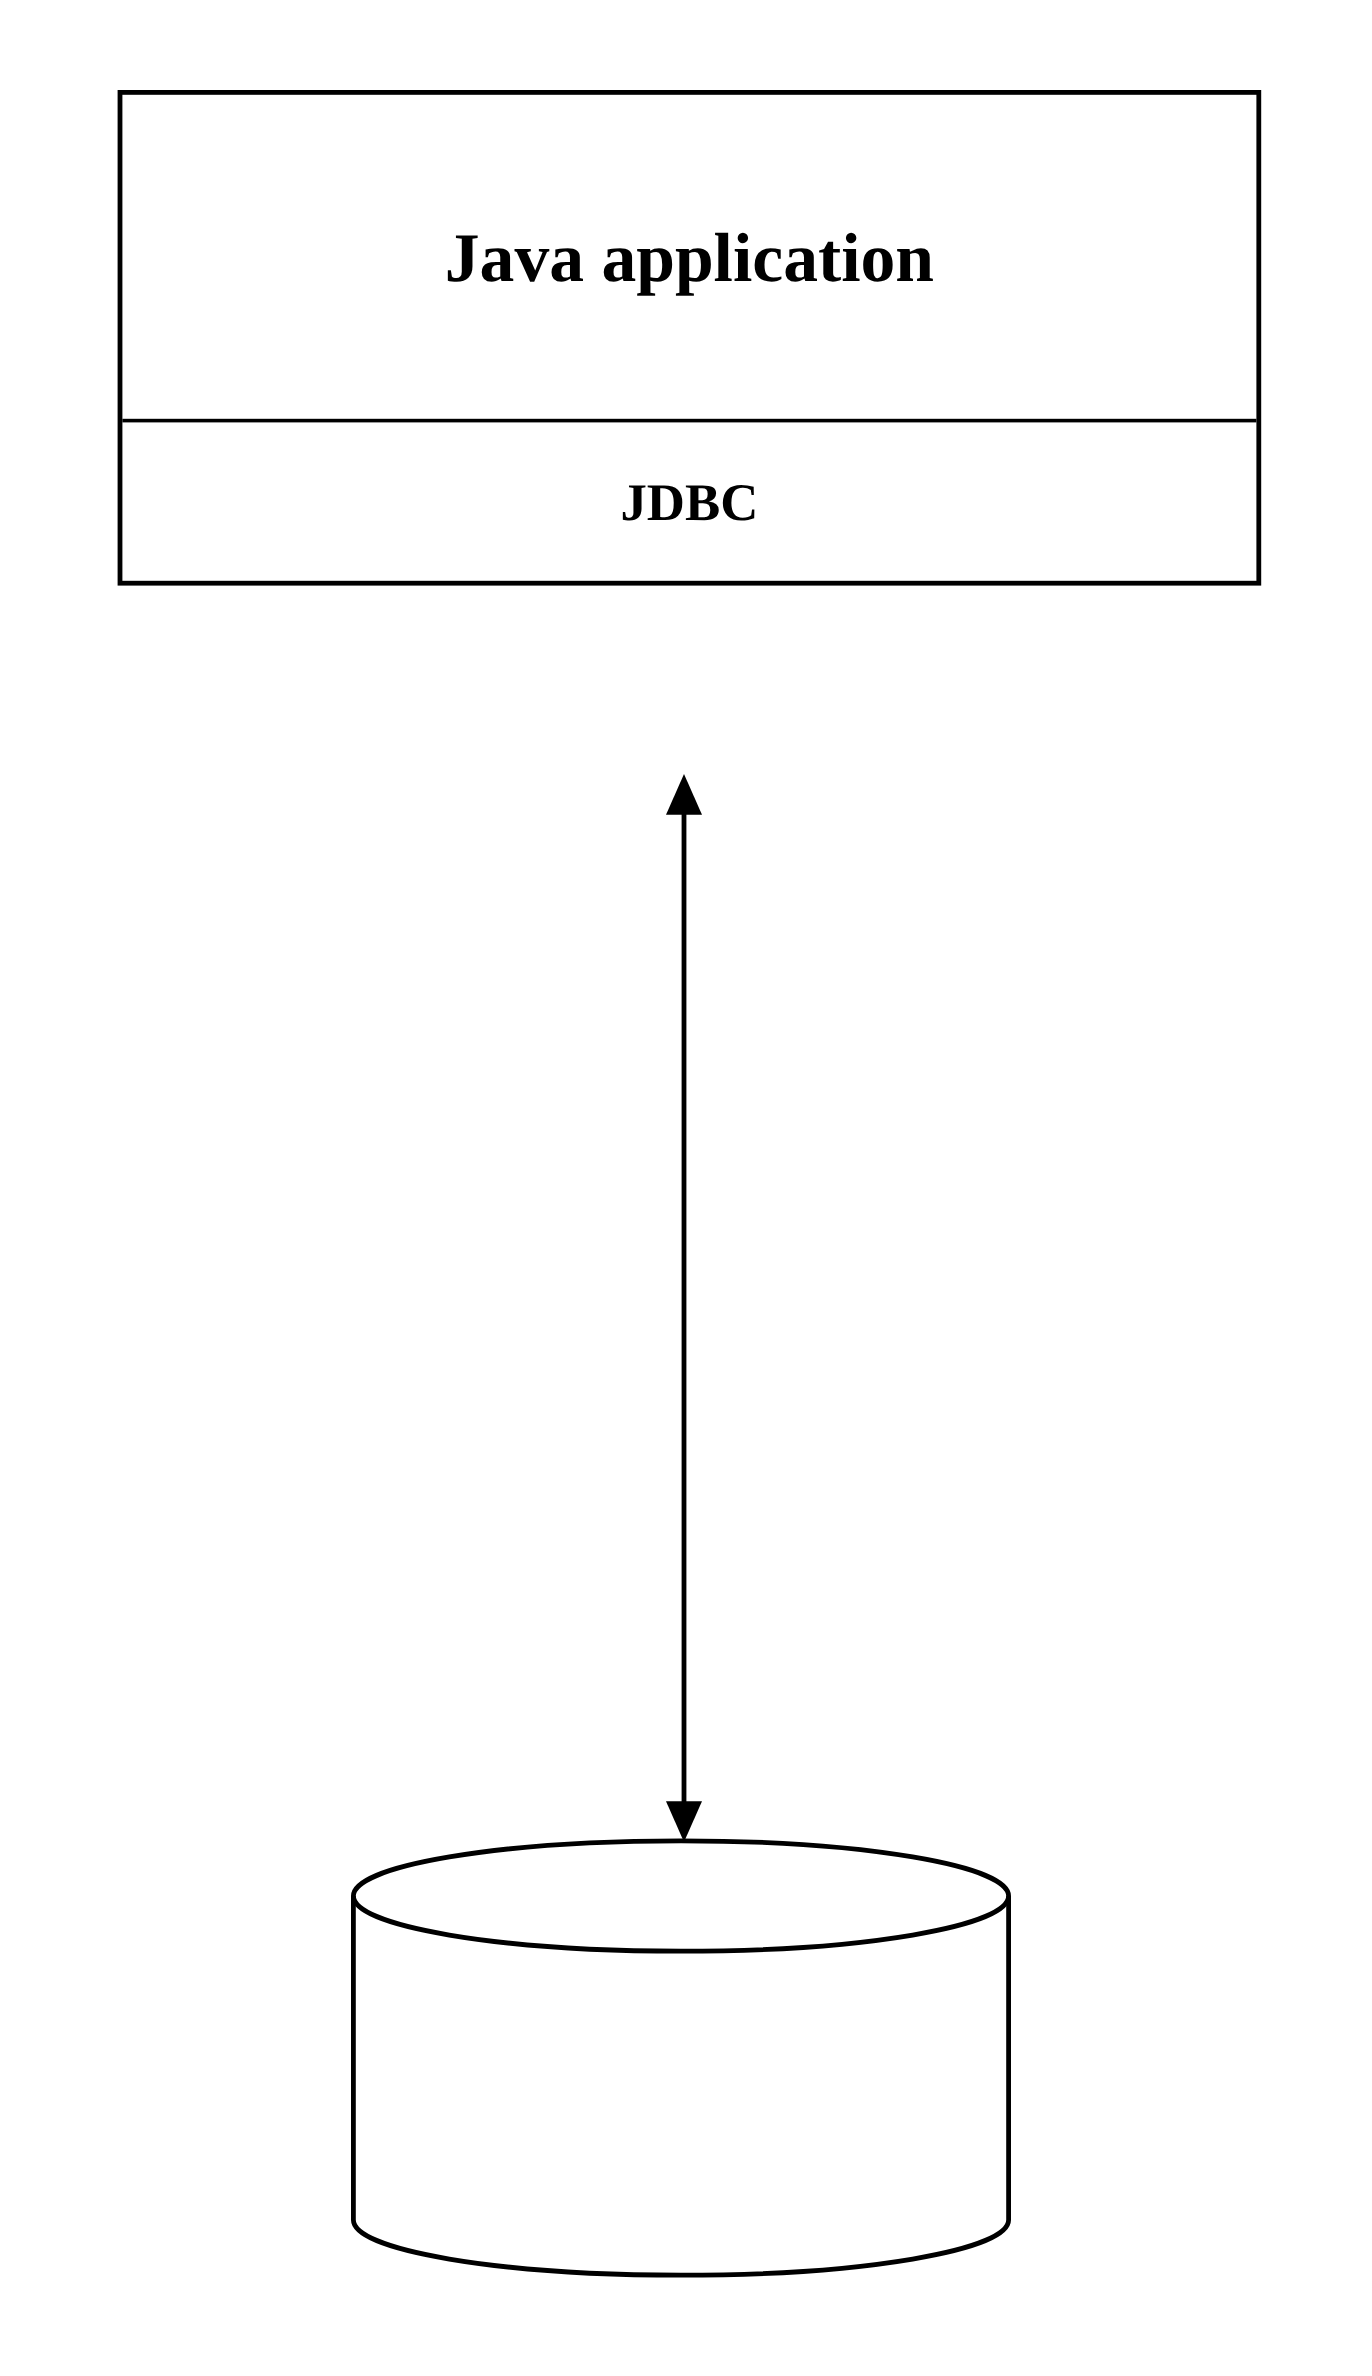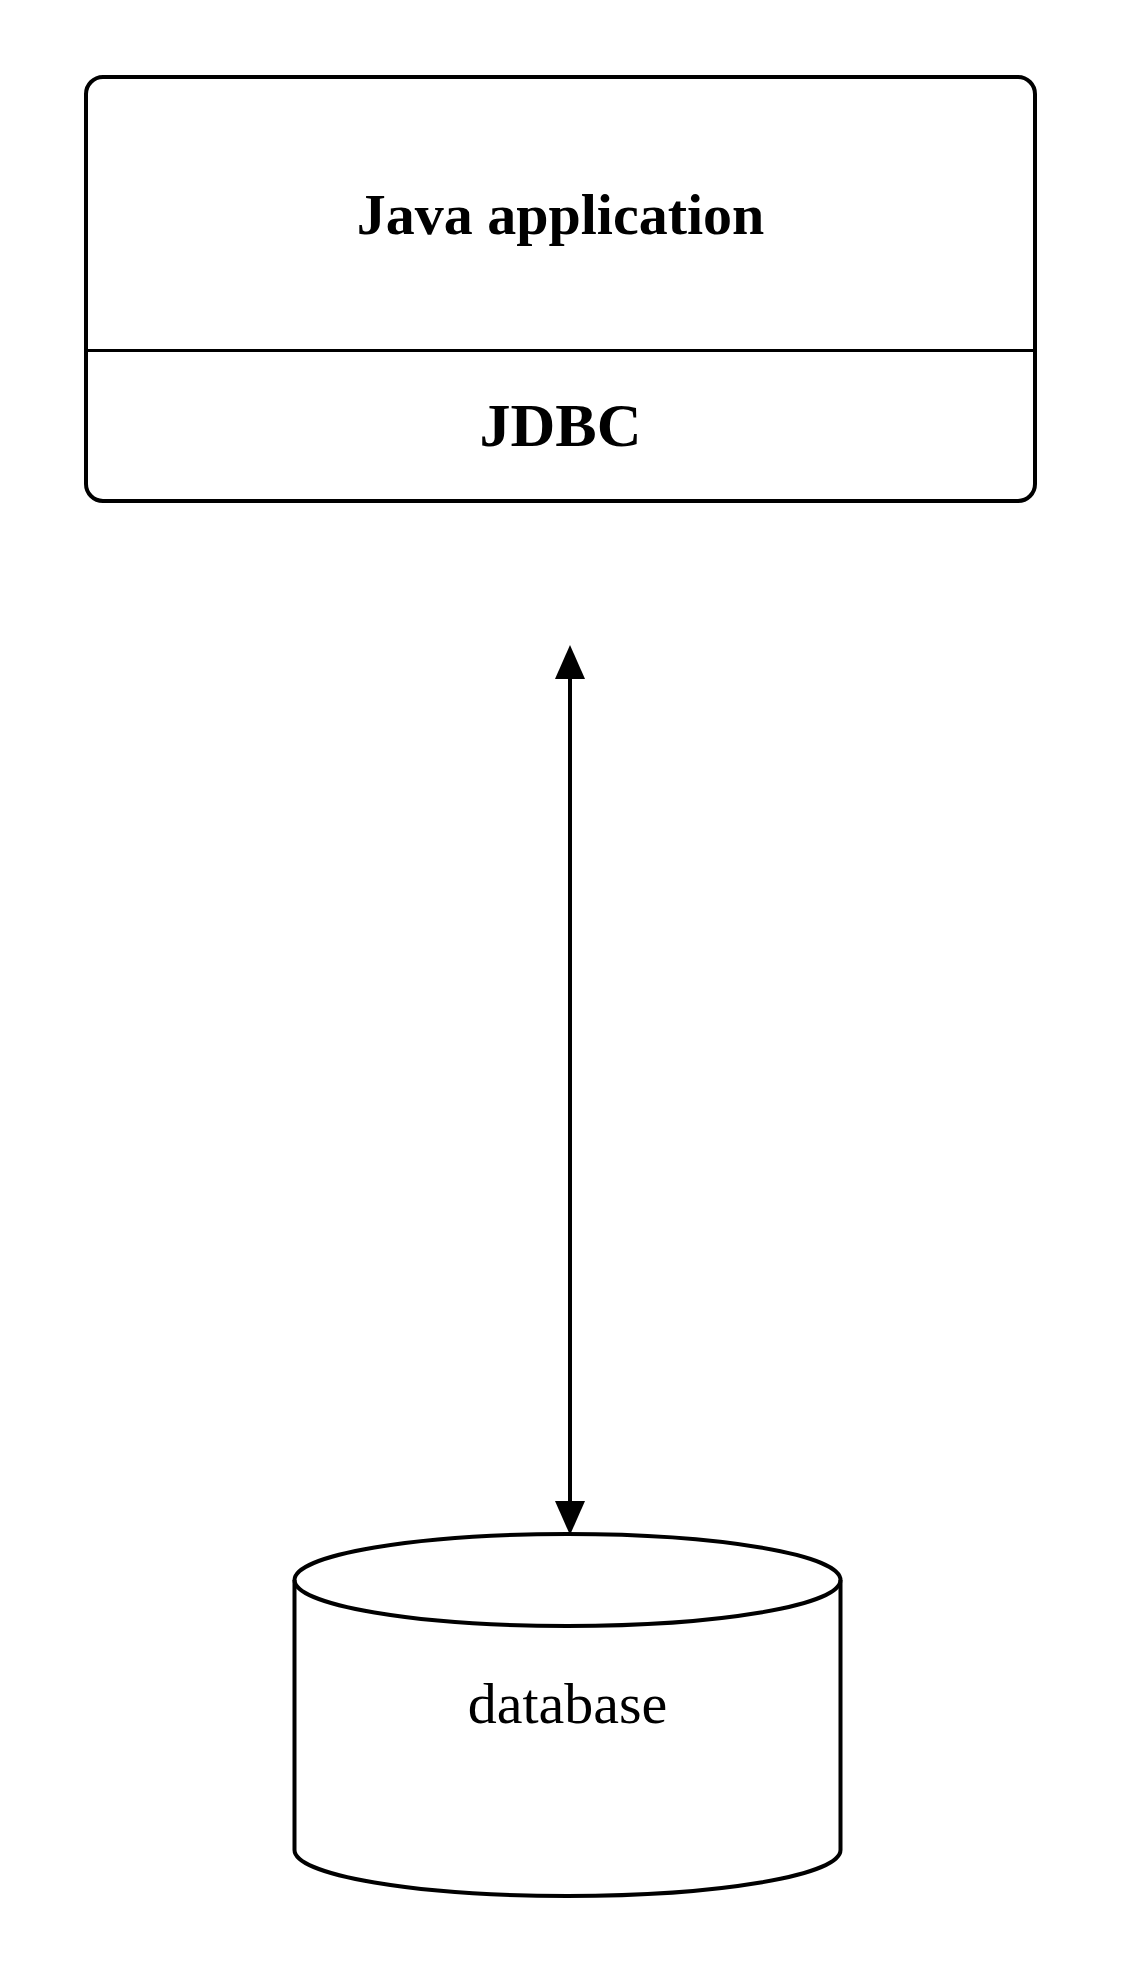--- a/index.html
+++ b/index.html
@@ -6,49 +6,48 @@
       margin: 0;
       padding: 0;
       background: #ffffff;
       font-family: "Times New Roman", Times, serif;
       width: 1143px;
       height: 1980px;
       position: relative;
     }
     .stack {
       position: absolute;
-      left: 84px;
+      left: 98px;
       top: 75px;
       width: 945px;
       border-left: 4px solid #000;
       border-right: 4px solid #000;
       border-top: 4px solid #000;
       border-bottom: 4px solid #000;
-      border-radius: 19px;
     }
     .layer {
       display: flex;
       align-items: center;
       justify-content: center;
       font-weight: bold;
       color: #000;
     }
     .layer-app {
       height: 270px;
       font-size: 58px;
       border-bottom: 3px solid #000;
     }
     .layer-api {
       height: 138px;
       font-size: 58px;
       border-bottom: 3px solid #000;
     }
     .layer-jdbc {
-      height: 147px;
-      font-size: 62px;
+      height: 132px;
+      font-size: 44px;
     }
     .cylinder {
       position: absolute;
       left: 290px;
       top: 1530px;
       width: 555px;
       height: 370px;
     }
     .arrow-svg {
       position: absolute;
@@ -86,14 +85,13 @@
   <polygon points="25,890 10,856 40,856" fill="#000"></polygon>
 </svg>
 
 <div class="cylinder">
   <svg width="555" height="370" viewBox="0 0 555 370">
     <ellipse cx="277.5" cy="50" rx="273" ry="46" fill="none" stroke="#000" stroke-width="4"></ellipse>
     <line x1="4.5" y1="50" x2="4.5" y2="320" stroke="#000" stroke-width="4"></line>
     <line x1="550.5" y1="50" x2="550.5" y2="320" stroke="#000" stroke-width="4"></line>
     <path d="M 4.5 320 A 273 46 0 0 0 550.5 320" fill="none" stroke="#000" stroke-width="4"></path>
   </svg>
-  <div class="db-label">database</div>
 </div>
 
 </body></html>

